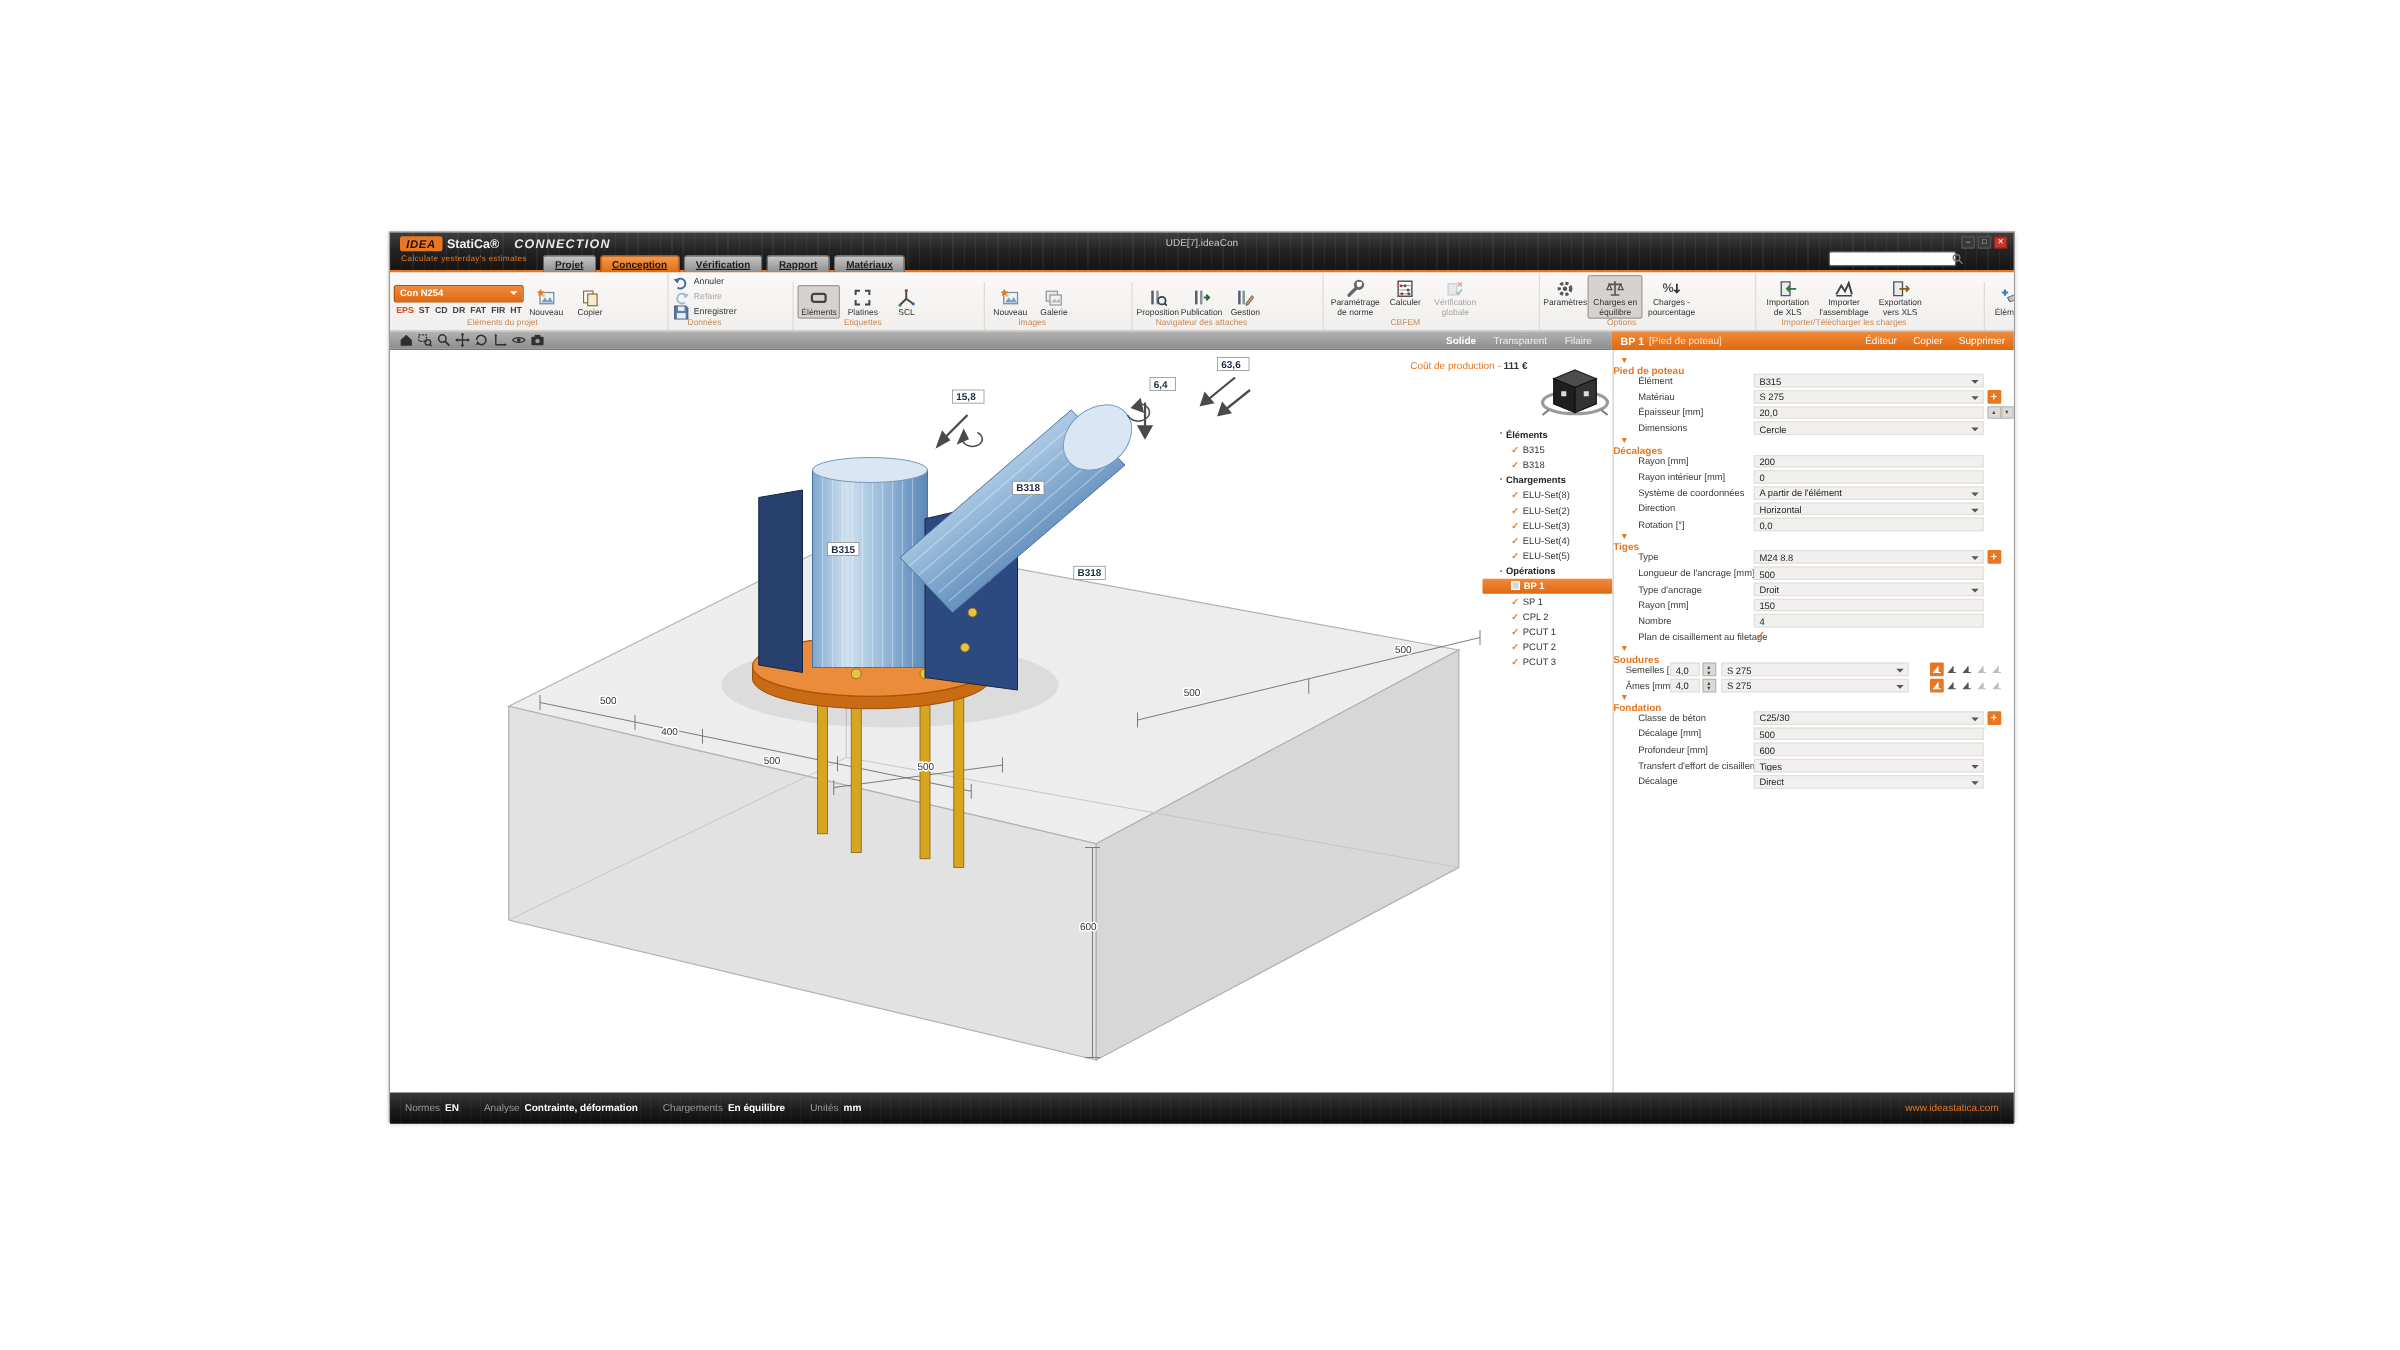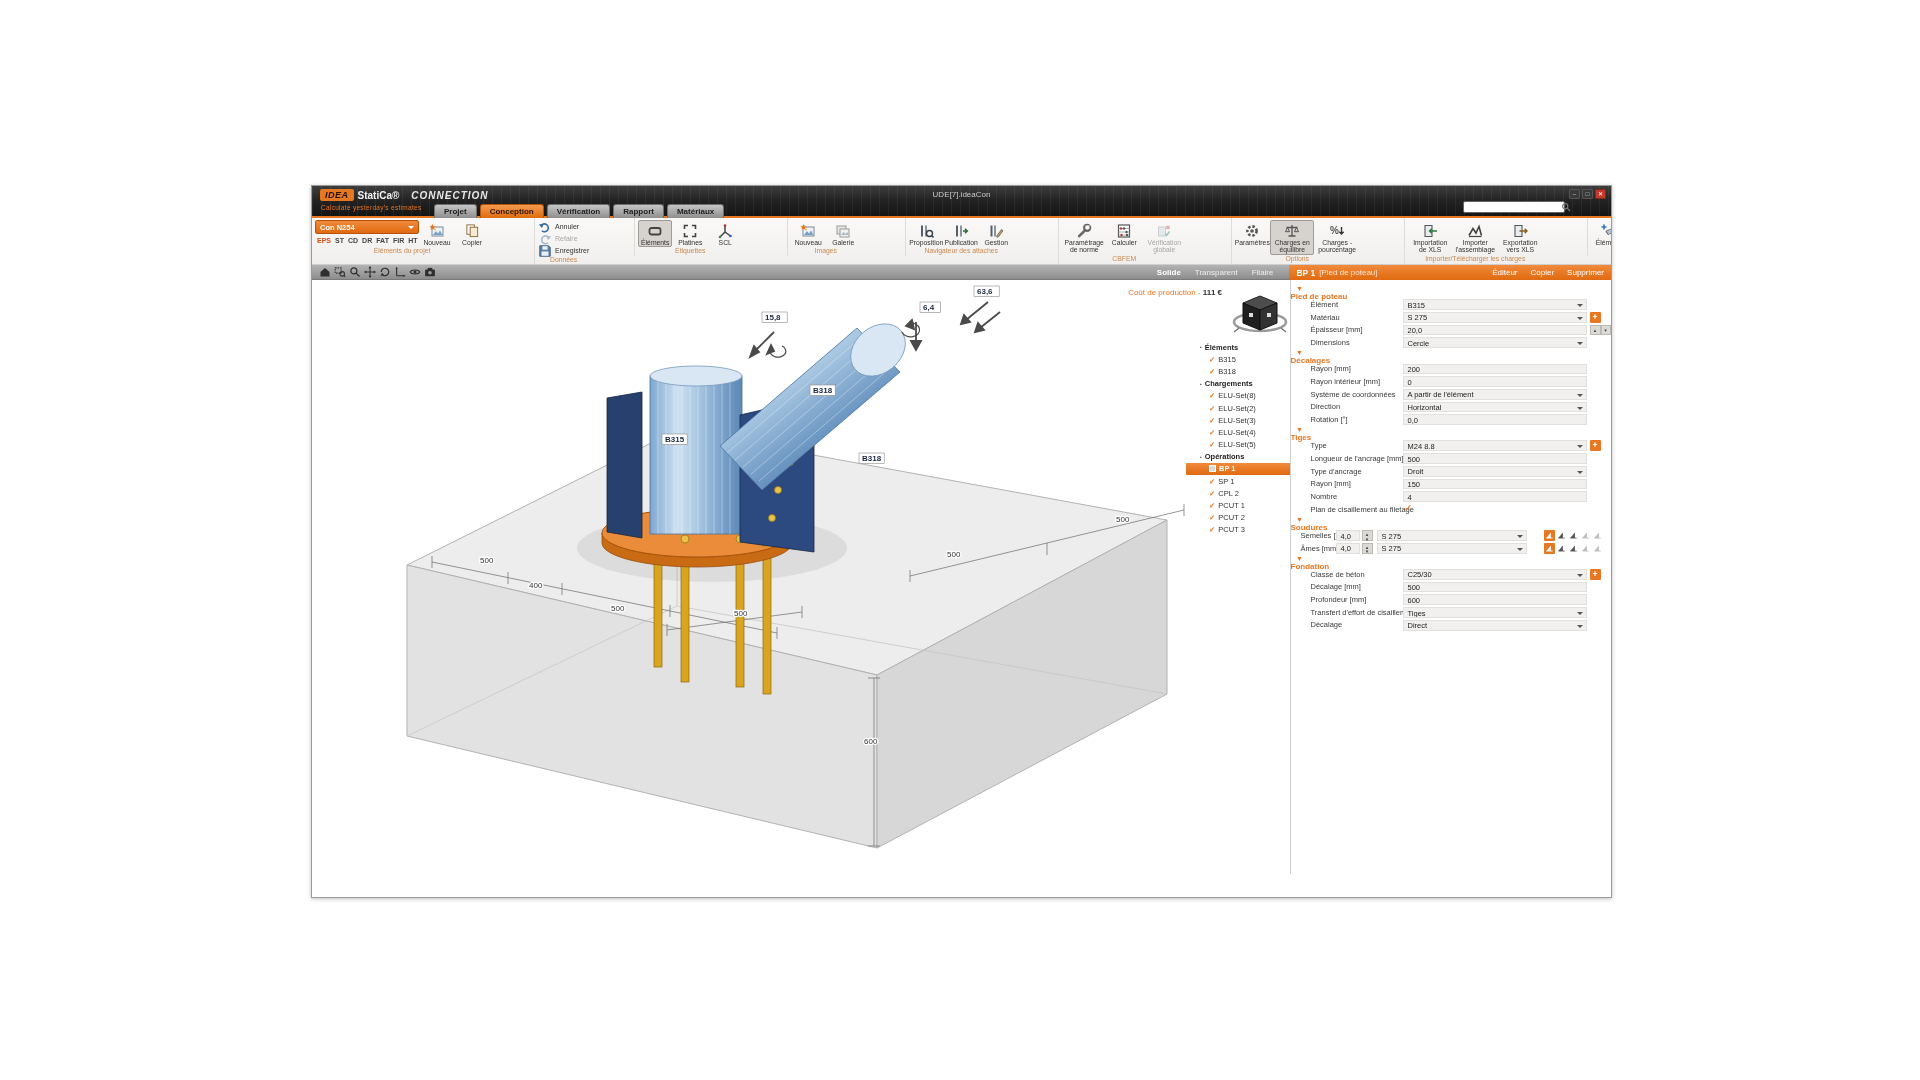--- a/index.html
+++ b/index.html
@@ -22,25 +22,25 @@
   .searchbox { position:absolute; right:46px; top:15px; width:102px; height:12px; background:#fff; border:1px solid #666; border-radius:2px; display:flex; align-items:center; }
   .searchbox input { flex:1; border:0; outline:0; font-size:7px; padding:0 3px; background:transparent; }
   .searchbox .icn svg { display:block; }
   .winctl { position:absolute; right:5px; top:3px; display:flex; gap:2px; }
   .winctl .wbtn { width:11px; height:10px; background:#3a3a3a; border:1px solid #555; color:#ddd; font-size:6px; line-height:8px; text-align:center; border-radius:1px; }
   .winctl .wbtn.close { background:#c0392b; border-color:#8e2418; color:#fff; }
 
   
   .tabs { position:absolute; left:122px; top:18px; display:flex; gap:3px; }
   .tab { height:14px; padding:2px 9px 0; font-size:8px; font-weight:bold; color:#1e1e1e; text-align:right;
-    background:linear-gradient(180deg,#c6c6c6,#8e8e8e); border-radius:3px 3px 0 0; border:1px solid #6e6e6e; border-bottom:0; }
+    background:linear-gradient(180deg,#c6c6c6,#8e8e8e); border-radius:3px 3px 0 0; border:1px solid #6e6e6e; border-bottom:0;text-decoration:underline; }
   .tab.active { background:linear-gradient(180deg,#f59a50,#e06c0e); color:#2a1608; border-color:#b35408; }
 
   
-  .ribbon { position:relative; height:47px; background:linear-gradient(180deg,#faf9f8,#f0efed); border-bottom:1px solid #cfcecb; display:flex; align-items:flex-start; overflow:hidden;gap:42px; }
+  .ribbon { position:relative; height:47px; background:linear-gradient(180deg,#faf9f8,#f0efed); border-bottom:1px solid #cfcecb; display:flex; align-items:flex-end; overflow:hidden;gap:42px; }
   .rgroup { position:relative; display:flex; flex-direction:column; padding:2px 3px 0; }
   .rgroup + .rgroup { border-left:1px solid #dddcd9; }
   .rg-body { flex:1; display:flex; align-items:flex-start; gap:1px; }
   .rg-label { height:9px; text-align:center; font-size:6.8px; color:#c98a52; white-space:nowrap; overflow:hidden; }
   .rbtn { display:flex; flex-direction:column; align-items:center; justify-content:flex-start; width:44px; padding:1px 1px 0; border:1px solid transparent; border-radius:2px; cursor:default; }
   .rbtn .icn { height:17px; display:flex; align-items:center; }
   .rbtn .lbl { font-size:6.8px; line-height:1.08; text-align:center; color:#333; }
   .rbtn.sel { background:#d6d3cf; border-color:#9f9c98; }
   .rbtn.dis { opacity:.42; }
   .rbtn.narrow { width:34px; }
@@ -935,13 +935,22 @@
           <span class="plabel">Transfert d'effort de cisaillement</span>
           <span class="pfield">Tiges<span class="caret"></span></span>
         </div>
         <div class="prow">
           <span class="plabel">Décalage</span>
           <span class="pfield">Direct<span class="caret"></span></span>
         </div>
       </div>
   </div>
 
+  <div class="statusbar">
+    <span id="status-items" style="display:flex;position:relative">
+        <span class="sitem">Normes<b>EN</b></span>
+        <span class="sitem">Analyse<b>Contrainte, déformation</b></span>
+        <span class="sitem">Chargements<b>En équilibre</b></span>
+        <span class="sitem">Unités<b>mm</b></span>
+      </span>
+    <span class="slink">www.ideastatica.com</span>
+  </div>
 </div>
 
 </body></html>

